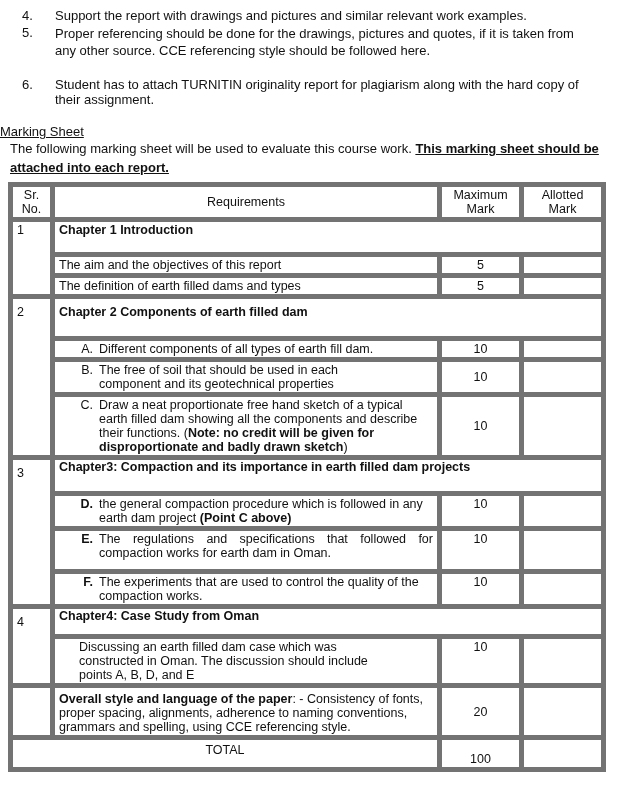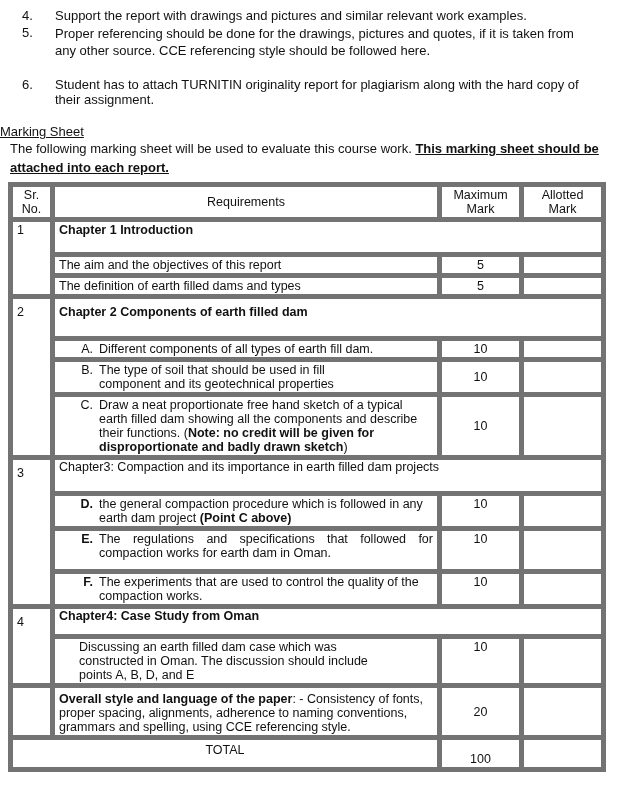--- a/index.html
+++ b/index.html
@@ -75,40 +75,40 @@
             <span class="t">Different components of all types of earth fill dam.</span>
           </div>
         </td>
     <td class="c vc">10</td>
     <td></td>
   </tr>
   <tr>
     <td>
           <div class="item">
             <span class="lbl">B.</span>
-            <span class="t" style="max-width:280px">The type of soil that should be used in fill component and its geotechnical properties</span>
+            <span class="t" style="max-width:280px">The free of soil that should be used in each component and its geotechnical properties</span>
           </div>
         </td>
     <td class="c vc">10</td>
     <td></td>
   </tr>
   <tr>
     <td>
           <div class="item">
             <span class="lbl">C.</span>
             <span class="t" style="max-width:330px"><span>Draw a neat proportionate free hand sketch of a typical earth filled dam showing all the components and describe their functions. (</span><b>Note: no credit will be given for disproportionate and badly drawn sketch</b><span>)</span></span>
           </div>
         </td>
     <td class="c vc">10</td>
     <td></td>
   </tr>
 
   <tr>
     <td rowspan="4" class="dbl" style="padding-top:6px">3</td>
-    <td colspan="3" class="dbl" style="height:30px;padding-top:0;font-weight:normal">Chapter3: Compaction and its importance in earth filled dam projects</td>
+    <td colspan="3" class="dbl" style="height:30px;padding-top:0;font-weight:bold">Chapter3: Compaction and its importance in earth filled dam projects</td>
   </tr>
   <tr>
     <td>
           <div class="item">
             <b class="lbl">D.</b>
             <span class="t"><span>the general compaction procedure which is followed in any earth dam project </span><b>(Point C above)</b></span>
           </div>
         </td>
     <td class="c">10</td>
     <td></td>

